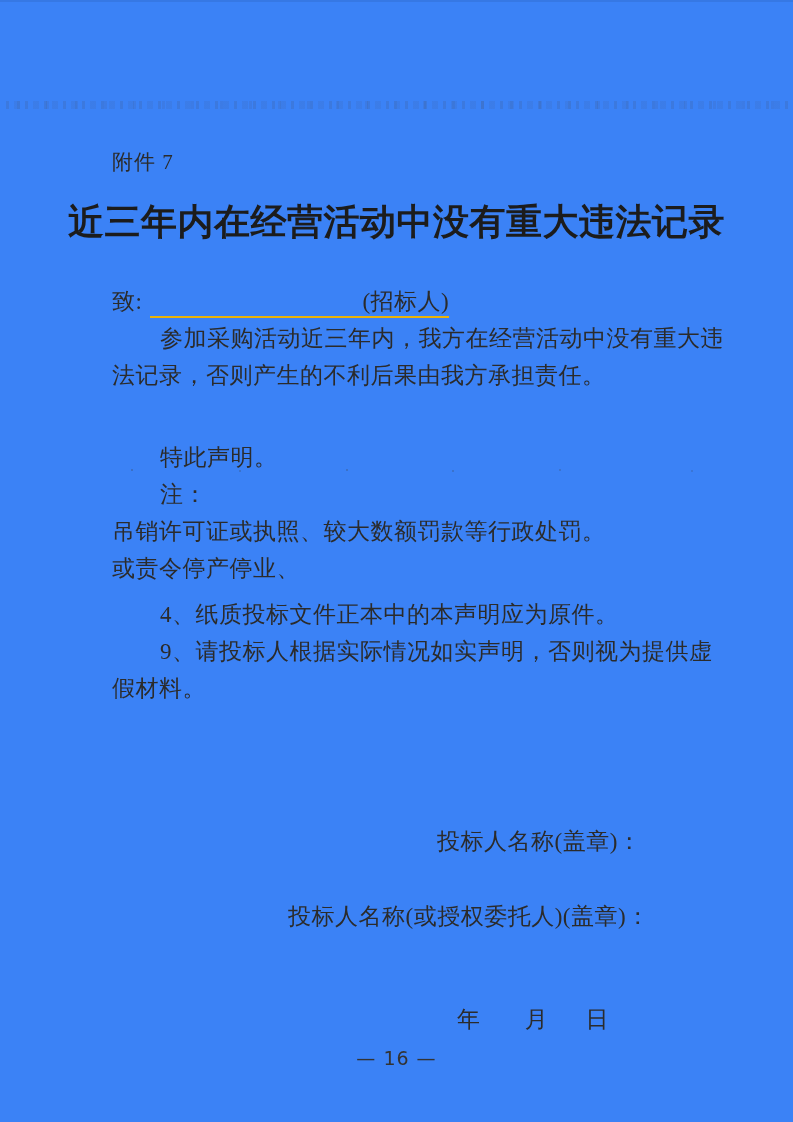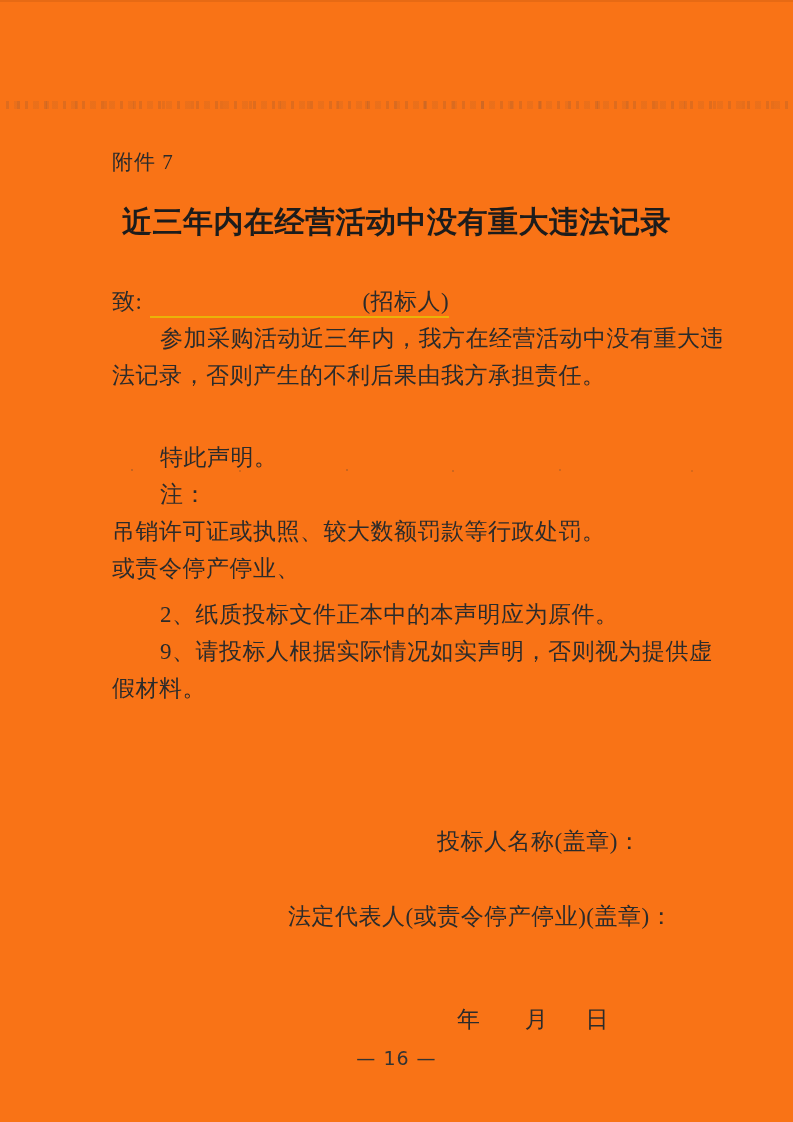--- a/index.html
+++ b/index.html
@@ -4,21 +4,21 @@
 <style>
   html, body {
     margin: 0;
     padding: 0;
     background: #ffffff;
   }
   .page {
     position: relative;
     width: 793px;
     height: 1122px;
-    background: #f97316;
+    background: #3b82f6;
     overflow: hidden;
     font-family: "Liberation Serif", "DejaVu Serif", serif;
     color: #2b2b2b;
   }
   .scan-edge {
     position: absolute;
     top: 0; left: 0; right: 0;
     height: 2px;
     background: rgba(0,0,0,0.07);
   }
@@ -50,21 +50,21 @@
     top: 149px; left: 112px;
     font-size: 21px;
     line-height: 26px;
     letter-spacing: 1px;
   }
   .doc-title {
     position: absolute;
     top: 201px; left: 0; right: 0;
     margin: 0;
     text-align: center;
-    font-size: 30px;
+    font-size: 36px;
     line-height: 42px;
     font-weight: bold;
     color: #1c1c1c;
     letter-spacing: 0.5px;
   }
   .doc-body {
     position: absolute;
     top: 283px; left: 112px;
     width: 582px;
     font-size: 23px;
@@ -135,28 +135,28 @@
 
     <p class="indent">参加采购活动近三年内，我方在经营活动中没有重大违</p>
     <p>法记录，否则产生的不利后果由我方承担责任。</p>
 
     <div class="spacer"></div>
 
     <p class="indent">特此声明。</p>
     <p class="indent">注：</p>
     <p>吊销许可证或执照、较大数额罚款等行政处罚。</p>
     <p>或责令停产停业、</p>
-    <p class="indent pre-gap">2、纸质投标文件正本中的本声明应为原件。</p>
+    <p class="indent pre-gap">4、纸质投标文件正本中的本声明应为原件。</p>
     <p class="indent">9、请投标人根据实际情况如实声明，否则视为提供虚</p>
     <p>假材料。</p>
   </div>
 
   <p class="sig-line sig-bidder">投标人名称(盖章)：</p>
 
-  <p class="sig-line sig-legal">法定代表人(或责令停产停业)(盖章)：</p>
+  <p class="sig-line sig-legal">投标人名称(或授权委托人)(盖章)：</p>
 
   <p class="sig-line sig-date">
     <span class="date-year">年</span>
     <span class="date-month">月</span>
     <span class="date-day">日</span>
   </p>
 
   <div class="page-number">— 16 —</div>
 
 </div>

